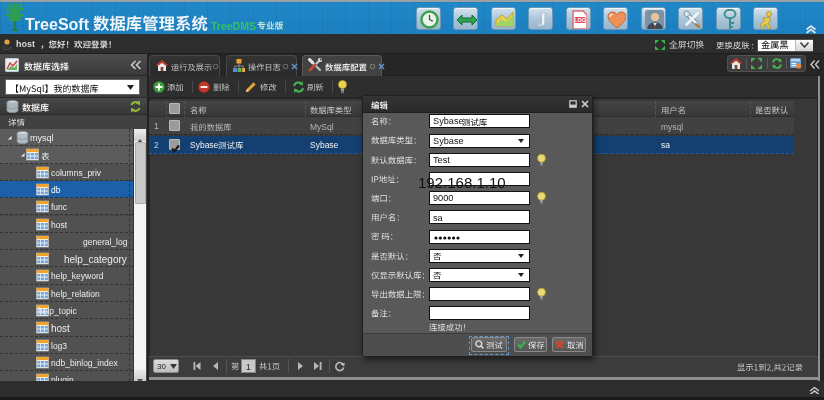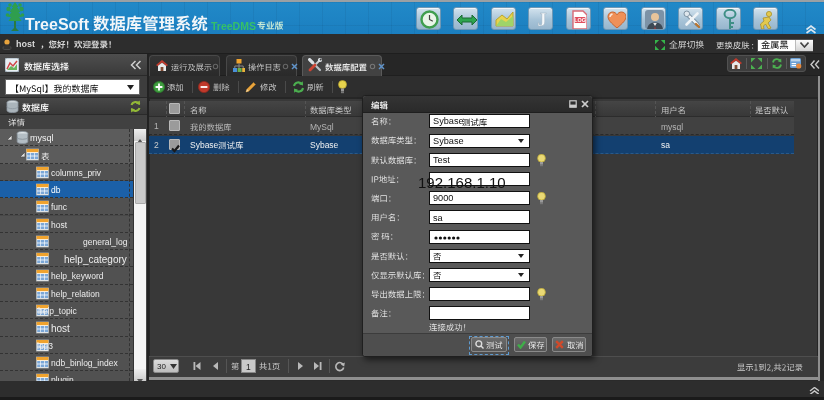--- a/index.html
+++ b/index.html
@@ -351,21 +351,21 @@
       <rect x="0.5" y="1" width="12" height="3.2" fill="#f0a32e"></rect>
       <g fill="#7ba7d7">
         <rect x="1.2" y="5" width="3.2" height="2.6"></rect>
         <rect x="5" y="5" width="3.2" height="2.6"></rect>
         <rect x="8.8" y="5" width="3.2" height="2.6"></rect>
         <rect x="1.2" y="8.4" width="3.2" height="2.6"></rect>
         <rect x="5" y="8.4" width="3.2" height="2.6"></rect>
         <rect x="8.8" y="8.4" width="3.2" height="2.6"></rect>
       </g>
     </svg>
-<div style="position:absolute;left:37px;top:341.60000000000014px;font-size:8.5px;color:#ededed;font-weight:normal;white-space:nowrap;line-height:1;">log3</div>
+<div style="position:absolute;left:51px;top:341.60000000000014px;font-size:8.5px;color:#ededed;font-weight:normal;white-space:nowrap;line-height:1;">log3</div>
 <div style="position:absolute;left:0;top:353.9px;width:133px;height:17.3px;background:#515151;border-bottom:1px dashed #333"></div>
 <svg class="abs" style="left:36px;top:355.90000000000015px" width="13" height="13">
       <rect x="0.5" y="1" width="12" height="11" fill="#fff" stroke="#b0b6ba" stroke-width=".8"></rect>
       <rect x="0.5" y="1" width="12" height="3.2" fill="#f0a32e"></rect>
       <g fill="#7ba7d7">
         <rect x="1.2" y="5" width="3.2" height="2.6"></rect>
         <rect x="5" y="5" width="3.2" height="2.6"></rect>
         <rect x="8.8" y="5" width="3.2" height="2.6"></rect>
         <rect x="1.2" y="8.4" width="3.2" height="2.6"></rect>
         <rect x="5" y="8.4" width="3.2" height="2.6"></rect>

